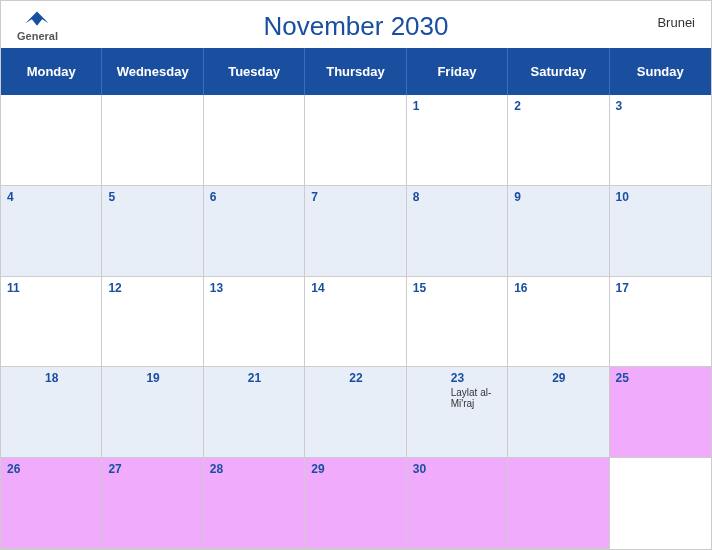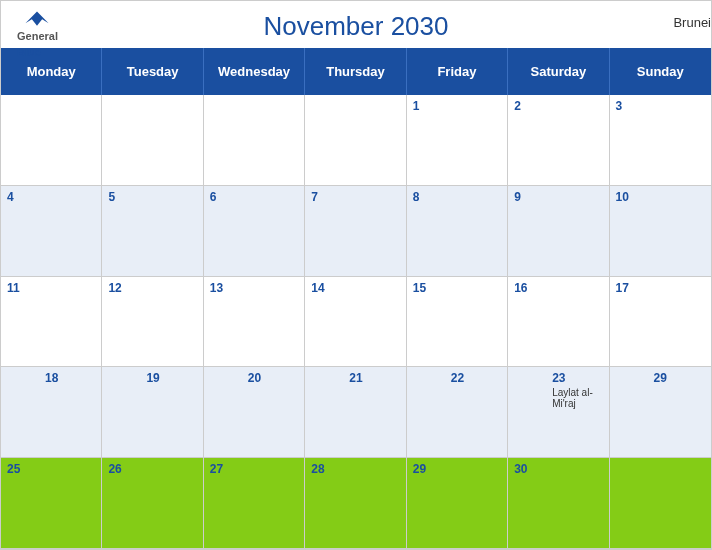--- a/index.html
+++ b/index.html
@@ -53,21 +53,21 @@
       line-height: 1;
     }
     .title {
       font-size: 26px;
       color: #1a4fa0;
       font-weight: normal;
       text-align: right;
     }
     .country {
       position: absolute;
-      right: 0;
+      right: 16px;
       top: 14px;
       font-size: 13px;
       color: #333;
     }
     .day-headers {
       display: grid;
       grid-template-columns: repeat(7, 1fr);
       background: #1a4fa0;
     }
     .day-header {
@@ -110,43 +110,43 @@
     .event-text {
       font-size: 10px;
       color: #333;
       margin-top: 2px;
     }
     
     .row-1 { background: #fff; }
     .row-2 { background: #e8eef7; }
     .row-3 { background: #fff; }
     .row-4 { background: #e8eef7; padding-left: 44px; }
-    .row-5 { background: #84cc16; }
+    .row-5 { background: #f0abfc; }
   </style>
 </head>
 <body>
 
 <div class="calendar-container">
   <div class="header">
     <div class="logo">
       <svg class="logo-bird" viewBox="0 0 40 28">
         <polygon points="20,4 38,22 28,16 20,26 12,16 2,22" fill="#1a4fa0"></polygon>
       </svg>
       <div class="logo-text">
         <span class="logo-general">General</span><br>
         <span class="logo-blue">Blue</span>
       </div>
     </div>
     <h1 class="title">November 2030</h1>
     <span class="country">Brunei</span>
   </div>
   <div class="day-headers">
     <div class="day-header">Monday</div>
+    <div class="day-header">Wednesday</div>
     <div class="day-header">Tuesday</div>
-    <div class="day-header">Wednesday</div>
     <div class="day-header">Thursday</div>
     <div class="day-header">Friday</div>
     <div class="day-header">Saturday</div>
     <div class="day-header">Sunday</div>
   </div>
   <div class="calendar-grid" id="cal-grid">
   <div class="cal-cell row-1 empty">
         <div class="date-num"></div>
       </div>
       <div class="cal-cell row-1 empty">
@@ -209,23 +209,20 @@
       <div class="cal-cell row-3">
         <div class="date-num">17</div>
       </div>
       <div class="cal-cell row-4">
         <div class="date-num">18</div>
       </div>
       <div class="cal-cell row-4">
         <div class="date-num">19</div>
       </div>
       <div class="cal-cell row-4">
-        <div class="date-num">20</div>
-      </div>
-      <div class="cal-cell row-4">
         <div class="date-num">21</div>
       </div>
       <div class="cal-cell row-4">
         <div class="date-num">22</div>
       </div>
       <div class="cal-cell row-4">
         <div class="date-num">23</div>
         <div class="event-text">Laylat al-Mi'raj</div>
       </div>
       <div class="cal-cell row-4">

